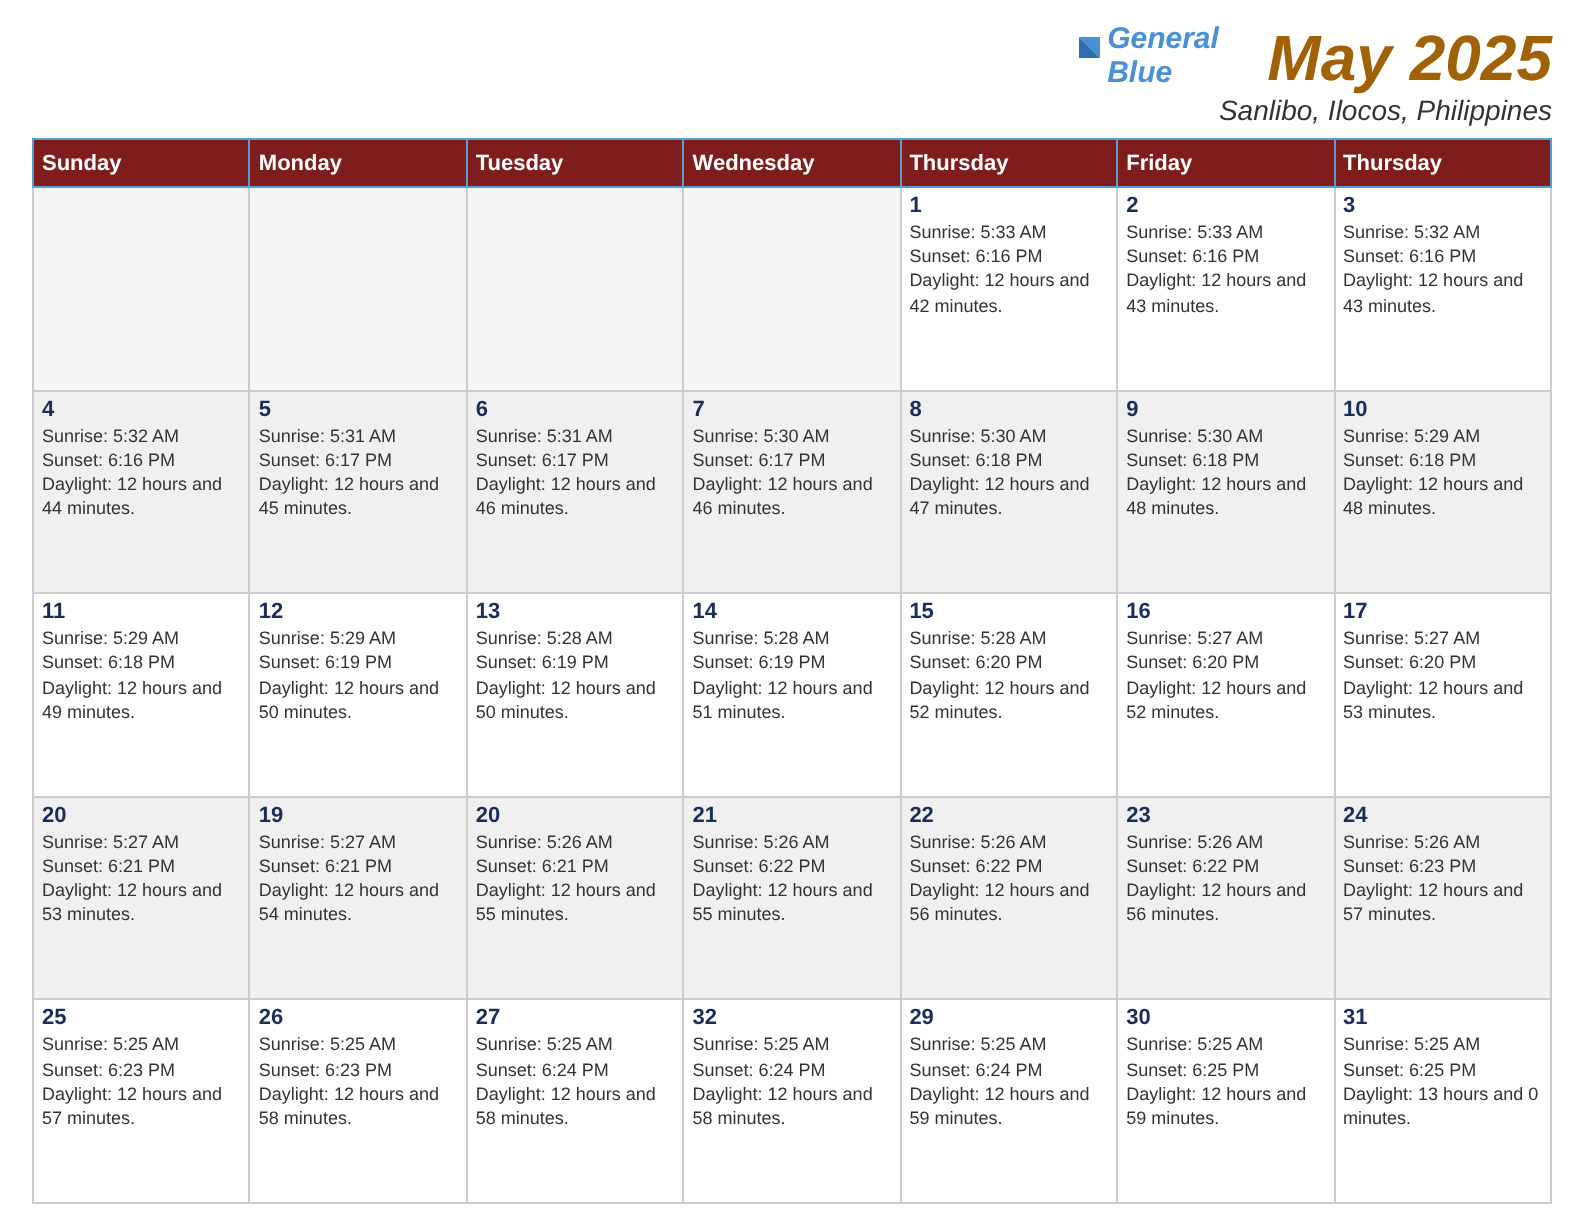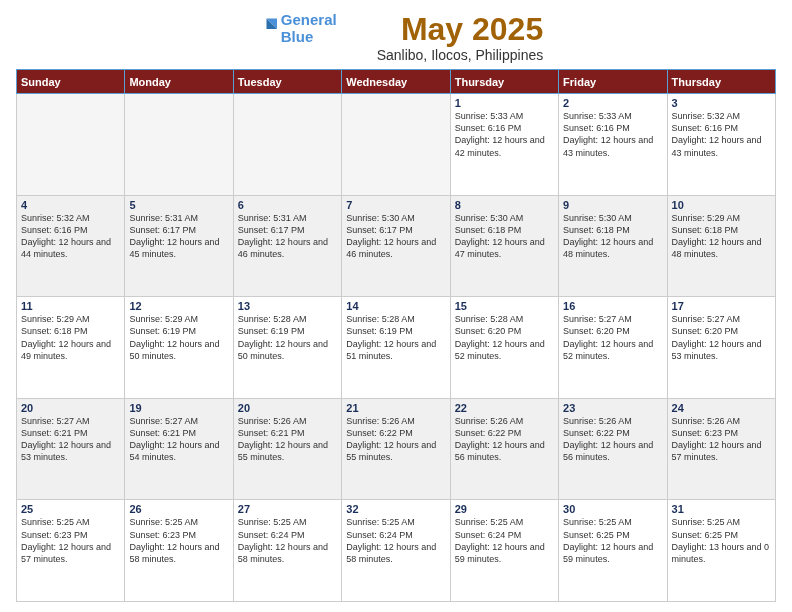--- a/index.html
+++ b/index.html
@@ -12,23 +12,24 @@
     }
     .page {
       width: 792px;
       height: 612px;
       padding: 12px 16px 10px 16px;
       display: flex;
       flex-direction: column;
     }
     .top-area {
       display: flex;
-      justify-content: center;
+      justify-content: flex-end;
       align-items: flex-start;
       margin-bottom: 6px;
+      font-style: italic;
     }
     .logo {
       display: flex;
       align-items: center;
       gap: 4px;
     }
     .logo-text {
       font-size: 15px;
       font-weight: bold;
       color: #1a2e5a;
@@ -46,21 +47,20 @@
     }
     .month-year {
       font-size: 32px;
       font-weight: bold;
       color: #a16207;
       line-height: 1.1;
     }
     .location {
       font-size: 14px;
       color: #333;
-      margin-left: 40px;
     }
     .calendar {
       flex: 1;
       border: 1px solid #ccc;
       border-collapse: collapse;
       width: 100%;
       table-layout: fixed;
     }
     .calendar th {
       background: #7f1d1d;

